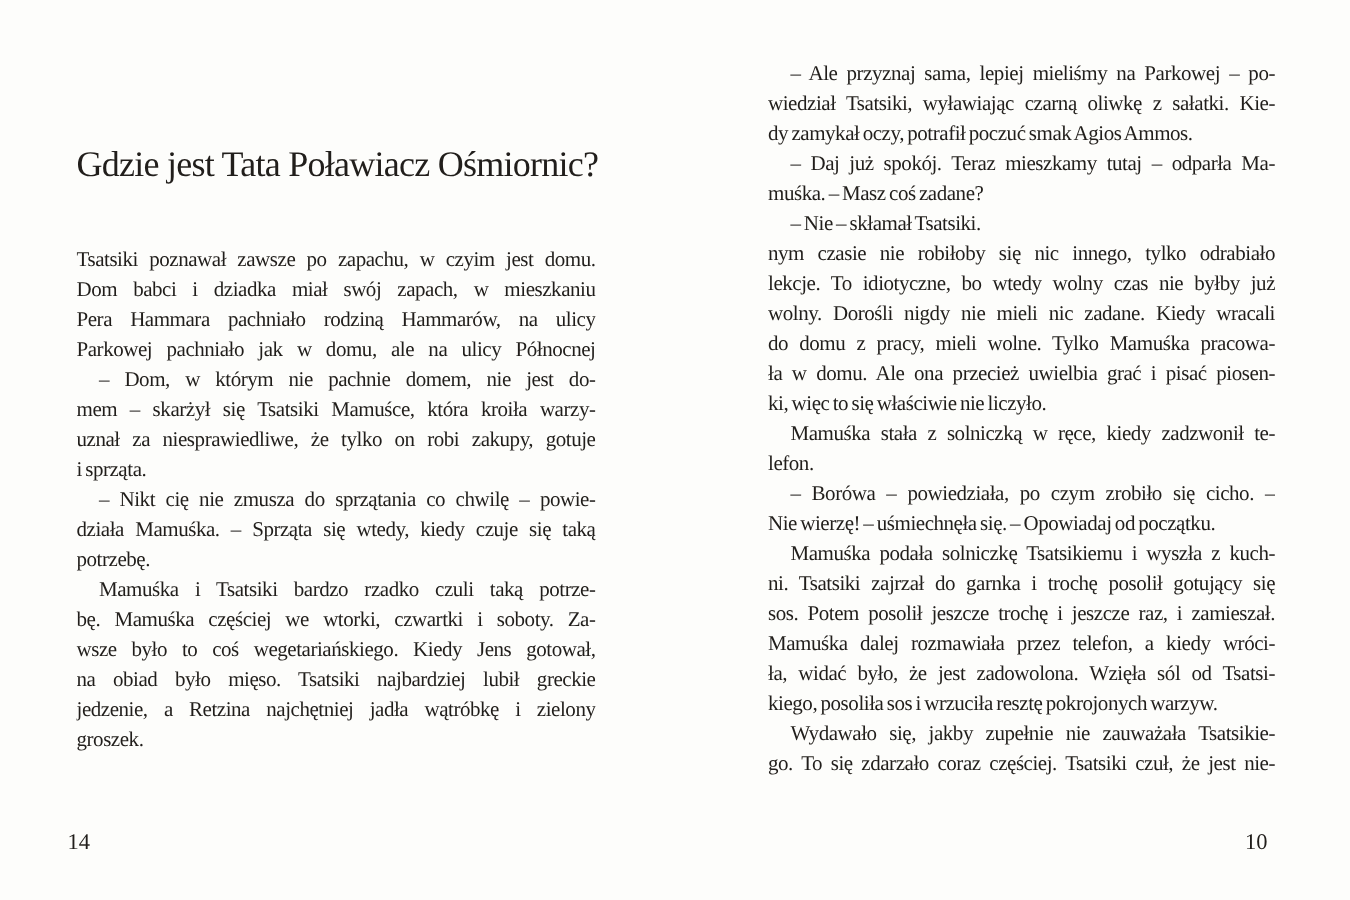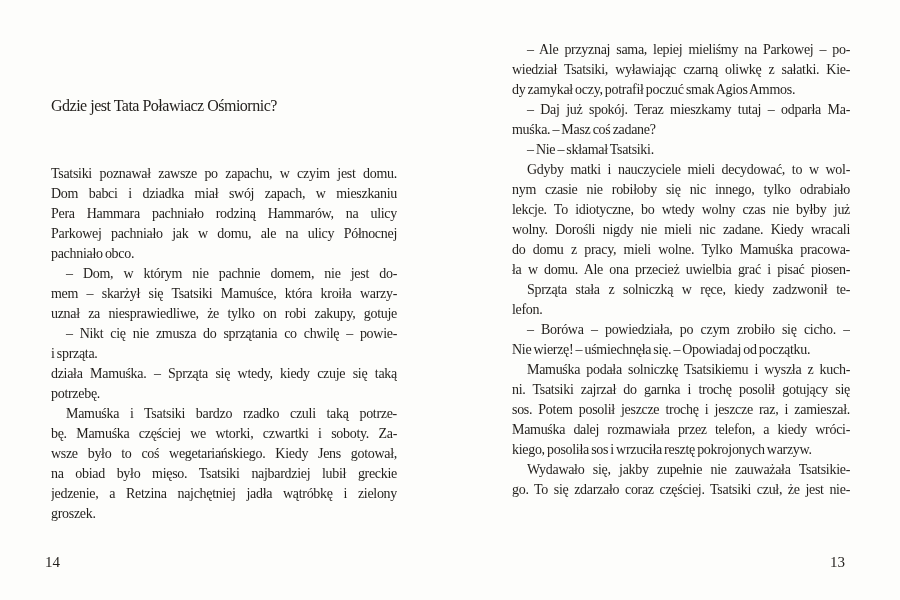--- a/index.html
+++ b/index.html
@@ -16,21 +16,21 @@
   }
   .spread { position: relative; width: 900px; height: 600px; }
 
   .page { position: absolute; top: 0; height: 440px; }
   .page-left  { left: 51px;  width: 346px; }
   .page-right { left: 512px; width: 338px; }
 
   .chapter-title {
     position: absolute;
     top: 97px; left: 0; right: 0;
-    font-size: 16px;
+    font-size: 24px;
     font-weight: normal;
     letter-spacing: -0.5px;
     white-space: nowrap;
     color: var(--ink);
   }
 
   .body-text { position: absolute; left: 0; right: 0; }
   .page-left  .body-text { top: 164px; }
   .page-right .body-text { top: 40px; }
 
@@ -66,60 +66,60 @@
 
 <main class="spread">
 
   <section class="page page-left">
     <h1 class="chapter-title">Gdzie jest Tata Poławiacz Ośmiornic?</h1>
     <div class="body-text">
         <div class="line">Tsatsiki poznawał zawsze po zapachu, w czyim jest domu.</div>
         <div class="line">Dom babci i dziadka miał swój zapach, w mieszkaniu</div>
         <div class="line">Pera Hammara pachniało rodziną Hammarów, na ulicy</div>
         <div class="line">Parkowej pachniało jak w domu, ale na ulicy Północnej</div>
-        <div class="line para-end">pachniało obco.</div>
         <div class="line indent">– Dom, w którym nie pachnie domem, nie jest do-</div>
         <div class="line">mem – skarżył się Tsatsiki Mamuśce, która kroiła warzy-</div>
         <div class="line">uznał za niesprawiedliwe, że tylko on robi zakupy, gotuje</div>
+        <div class="line para-end">i sprząta.</div>
         <div class="line indent">– Nikt cię nie zmusza do sprzątania co chwilę – powie-</div>
-        <div class="line para-end">i sprząta.</div>
         <div class="line">działa Mamuśka. – Sprząta się wtedy, kiedy czuje się taką</div>
         <div class="line para-end">potrzebę.</div>
         <div class="line indent">Mamuśka i Tsatsiki bardzo rzadko czuli taką potrze-</div>
         <div class="line">bę. Mamuśka częściej we wtorki, czwartki i soboty. Za-</div>
         <div class="line">wsze było to coś wegetariańskiego. Kiedy Jens gotował,</div>
         <div class="line">na obiad było mięso. Tsatsiki najbardziej lubił greckie</div>
         <div class="line">jedzenie, a Retzina najchętniej jadła wątróbkę i zielony</div>
         <div class="line para-end">groszek.</div>
       </div>
     <div class="pagenum pagenum-left">14</div>
   </section>
 
   <section class="page page-right">
     <div class="body-text">
         <div class="line indent">– Ale przyznaj sama, lepiej mieliśmy na Parkowej – po-</div>
         <div class="line">wiedział Tsatsiki, wyławiając czarną oliwkę z sałatki. Kie-</div>
         <div class="line para-end">dy zamykał oczy, potrafił poczuć smak Agios Ammos.</div>
         <div class="line indent">– Daj już spokój. Teraz mieszkamy tutaj – odparła Ma-</div>
         <div class="line para-end">muśka. – Masz coś zadane?</div>
         <div class="line para-end indent">– Nie – skłamał Tsatsiki.</div>
-        <div class="line indent">Gdyby matki i nauczyciele mieli decydować, to w wol-</div>
         <div class="line">nym czasie nie robiłoby się nic innego, tylko odrabiało</div>
         <div class="line">lekcje. To idiotyczne, bo wtedy wolny czas nie byłby już</div>
         <div class="line">wolny. Dorośli nigdy nie mieli nic zadane. Kiedy wracali</div>
         <div class="line">do domu z pracy, mieli wolne. Tylko Mamuśka pracowa-</div>
         <div class="line">ła w domu. Ale ona przecież uwielbia grać i pisać piosen-</div>
-        <div class="line indent">Sprząta stała z solniczką w ręce, kiedy zadzwonił te-</div>
+        <div class="line para-end">ki, więc to się właściwie nie liczyło.</div>
+        <div class="line indent">Mamuśka stała z solniczką w ręce, kiedy zadzwonił te-</div>
         <div class="line para-end">lefon.</div>
         <div class="line indent">– Borówa – powiedziała, po czym zrobiło się cicho. –</div>
         <div class="line para-end">Nie wierzę! – uśmiechnęła się. – Opowiadaj od początku.</div>
         <div class="line indent">Mamuśka podała solniczkę Tsatsikiemu i wyszła z kuch-</div>
         <div class="line">ni. Tsatsiki zajrzał do garnka i trochę posolił gotujący się</div>
         <div class="line">sos. Potem posolił jeszcze trochę i jeszcze raz, i zamieszał.</div>
         <div class="line">Mamuśka dalej rozmawiała przez telefon, a kiedy wróci-</div>
+        <div class="line">ła, widać było, że jest zadowolona. Wzięła sól od Tsatsi-</div>
         <div class="line para-end">kiego, posoliła sos i wrzuciła resztę pokrojonych warzyw.</div>
         <div class="line indent">Wydawało się, jakby zupełnie nie zauważała Tsatsikie-</div>
         <div class="line">go. To się zdarzało coraz częściej. Tsatsiki czuł, że jest nie-</div>
       </div>
-    <div class="pagenum pagenum-right">13</div>
+    <div class="pagenum pagenum-right">10</div>
   </section>
 
 </main>
 
 </body></html>

